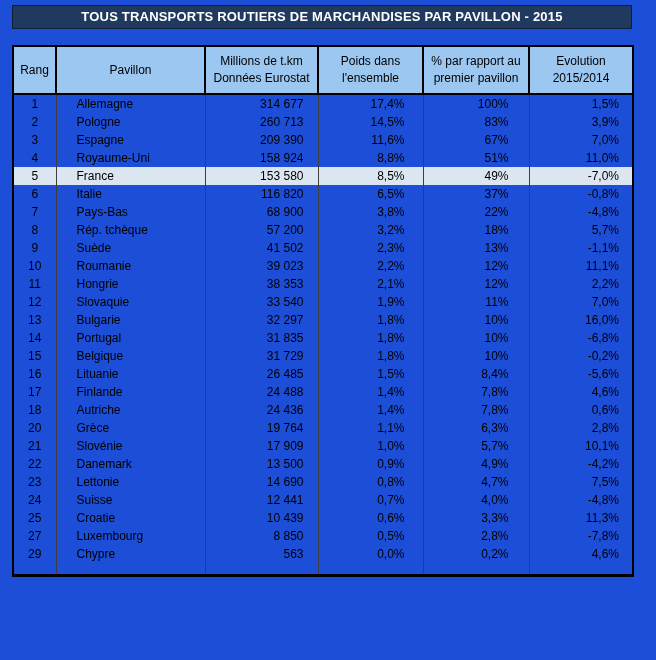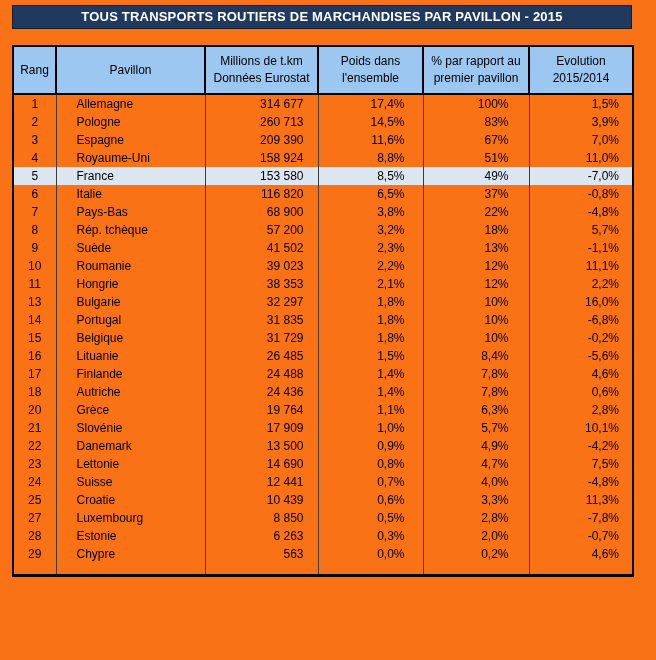--- a/index.html
+++ b/index.html
@@ -15,21 +15,21 @@
     margin: 0;
     padding: 0;
     background: #FFFFFF;
     font-family: "Liberation Sans", "DejaVu Sans", sans-serif;
     color: #000;
   }
   .page {
     position: relative;
     width: 656px;
     height: 660px;
-    background: #f97316;
+    background: #1d4ed8;
     overflow: hidden;
   }
   .title-bar {
     position: absolute;
     left: 12px;
     top: 5px;
     width: 620px;
     height: 24px;
     background: var(--title-bg);
     border: 1px solid #0e1f33;
@@ -221,20 +221,28 @@
         </tr>
         <tr>
           <td class="col-rang">11</td>
           <td class="col-pavillon">Hongrie</td>
           <td class="col-tkm">38 353</td>
           <td class="col-poids">2,1%</td>
           <td class="col-pct">12%</td>
           <td class="col-evo">2,2%</td>
         </tr>
         <tr>
+          <td class="col-rang">12</td>
+          <td class="col-pavillon">Slovaquie</td>
+          <td class="col-tkm">33 540</td>
+          <td class="col-poids">1,9%</td>
+          <td class="col-pct">11%</td>
+          <td class="col-evo">7,0%</td>
+        </tr>
+        <tr>
           <td class="col-rang">13</td>
           <td class="col-pavillon">Bulgarie</td>
           <td class="col-tkm">32 297</td>
           <td class="col-poids">1,8%</td>
           <td class="col-pct">10%</td>
           <td class="col-evo">16,0%</td>
         </tr>
         <tr>
           <td class="col-rang">14</td>
           <td class="col-pavillon">Portugal</td>
@@ -323,28 +331,20 @@
           <td class="col-pct">3,3%</td>
           <td class="col-evo">11,3%</td>
         </tr>
         <tr>
           <td class="col-rang">27</td>
           <td class="col-pavillon">Luxembourg</td>
           <td class="col-tkm">8 850</td>
           <td class="col-poids">0,5%</td>
           <td class="col-pct">2,8%</td>
           <td class="col-evo">-7,8%</td>
-        </tr>
-        <tr>
-          <td class="col-rang">28</td>
-          <td class="col-pavillon">Estonie</td>
-          <td class="col-tkm">6 263</td>
-          <td class="col-poids">0,3%</td>
-          <td class="col-pct">2,0%</td>
-          <td class="col-evo">-0,7%</td>
         </tr>
         <tr>
           <td class="col-rang">29</td>
           <td class="col-pavillon">Chypre</td>
           <td class="col-tkm">563</td>
           <td class="col-poids">0,0%</td>
           <td class="col-pct">0,2%</td>
           <td class="col-evo">4,6%</td>
         </tr>
         <tr class="spacer-row">

